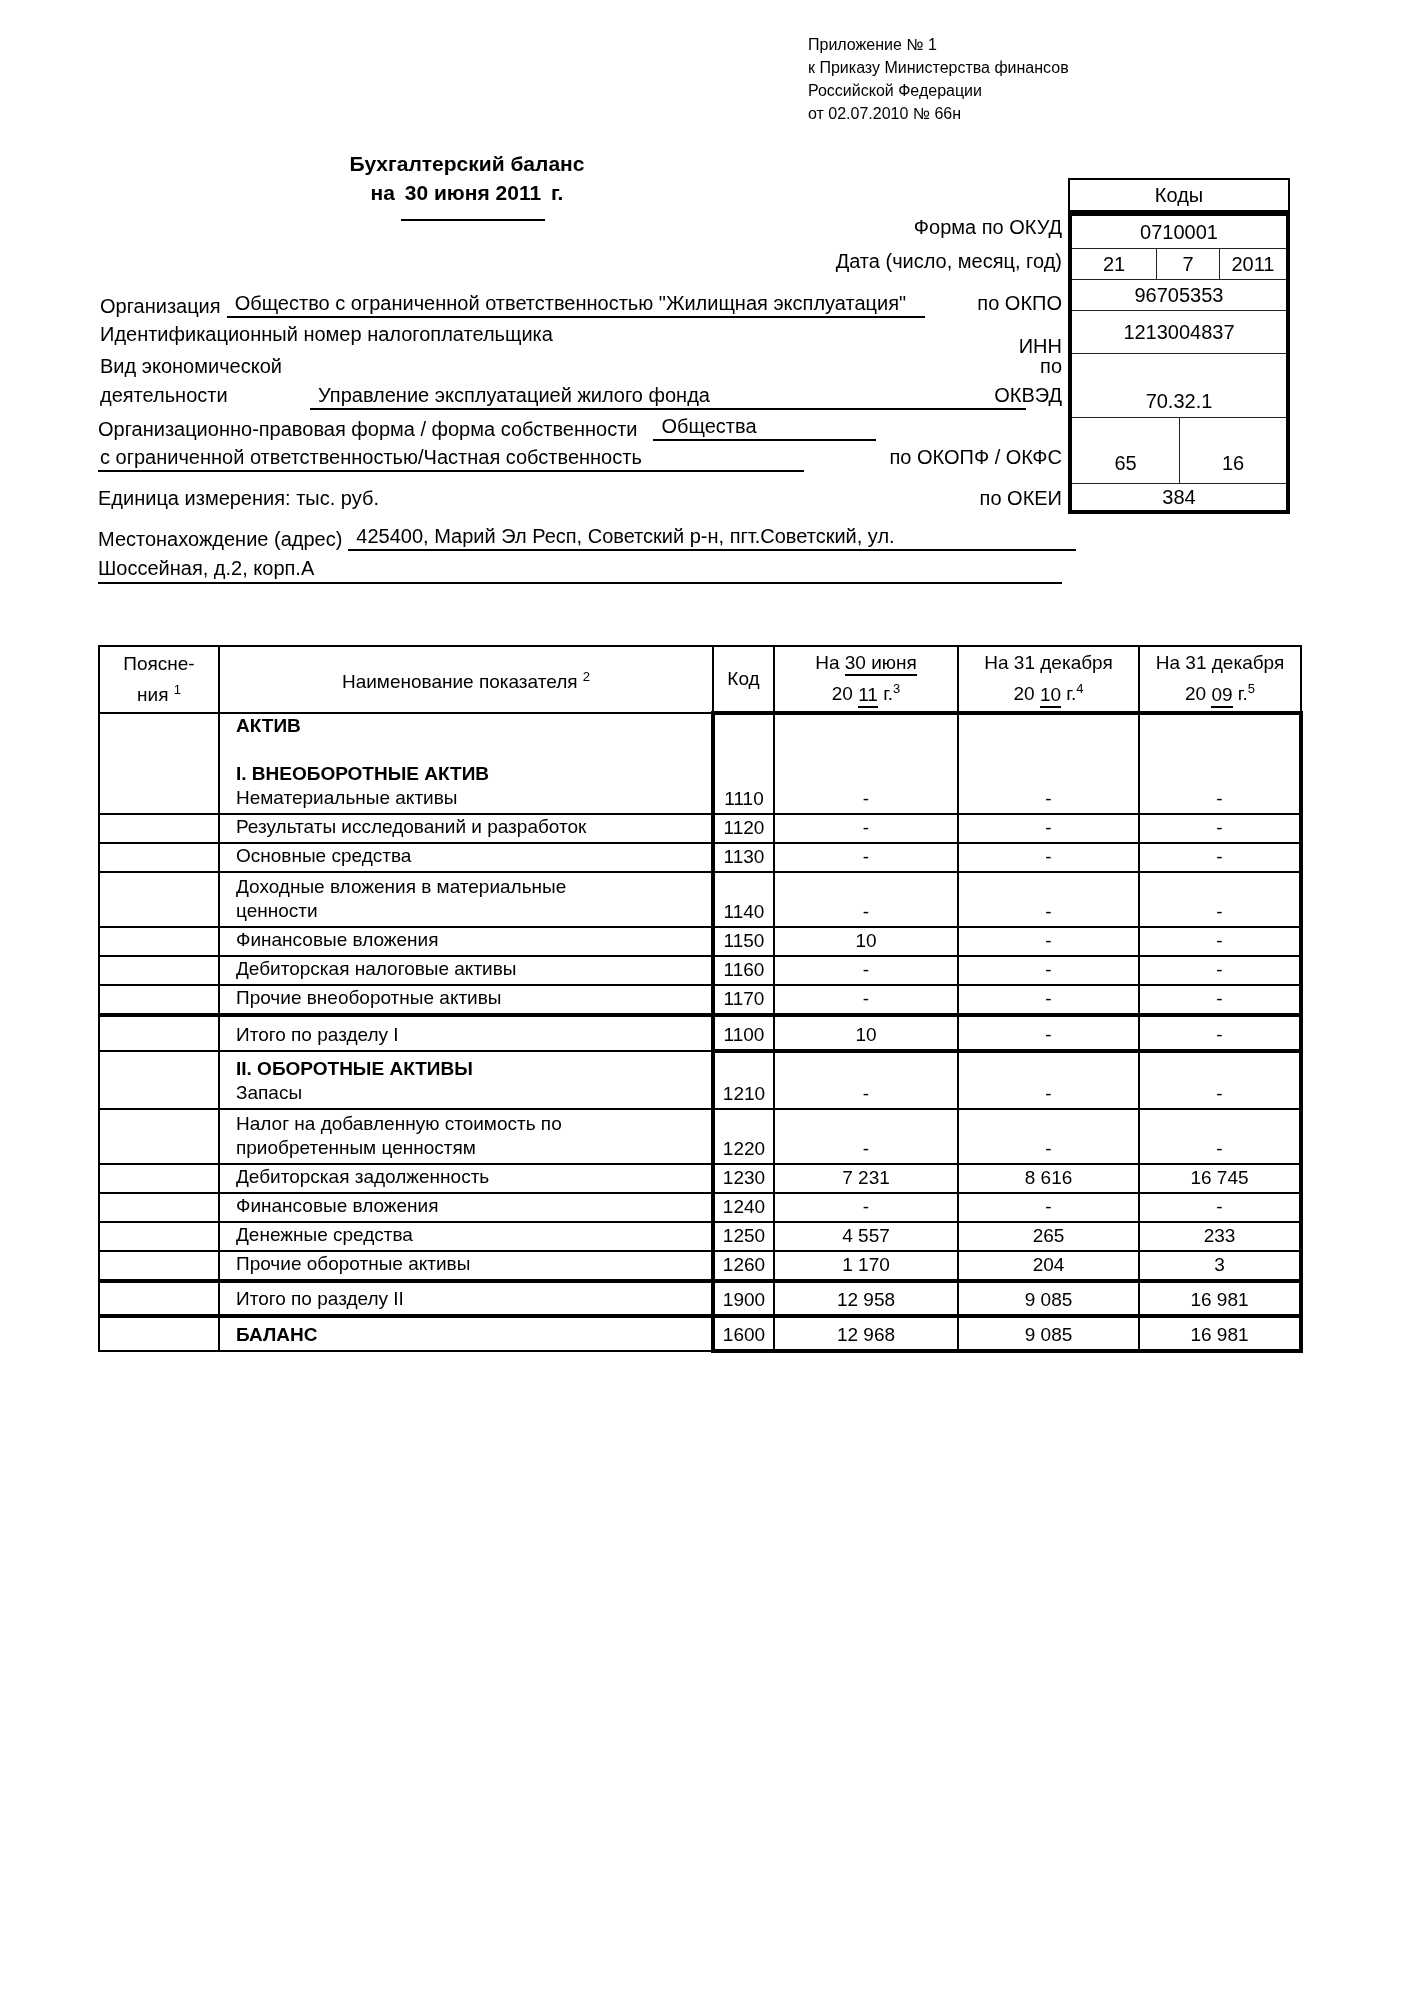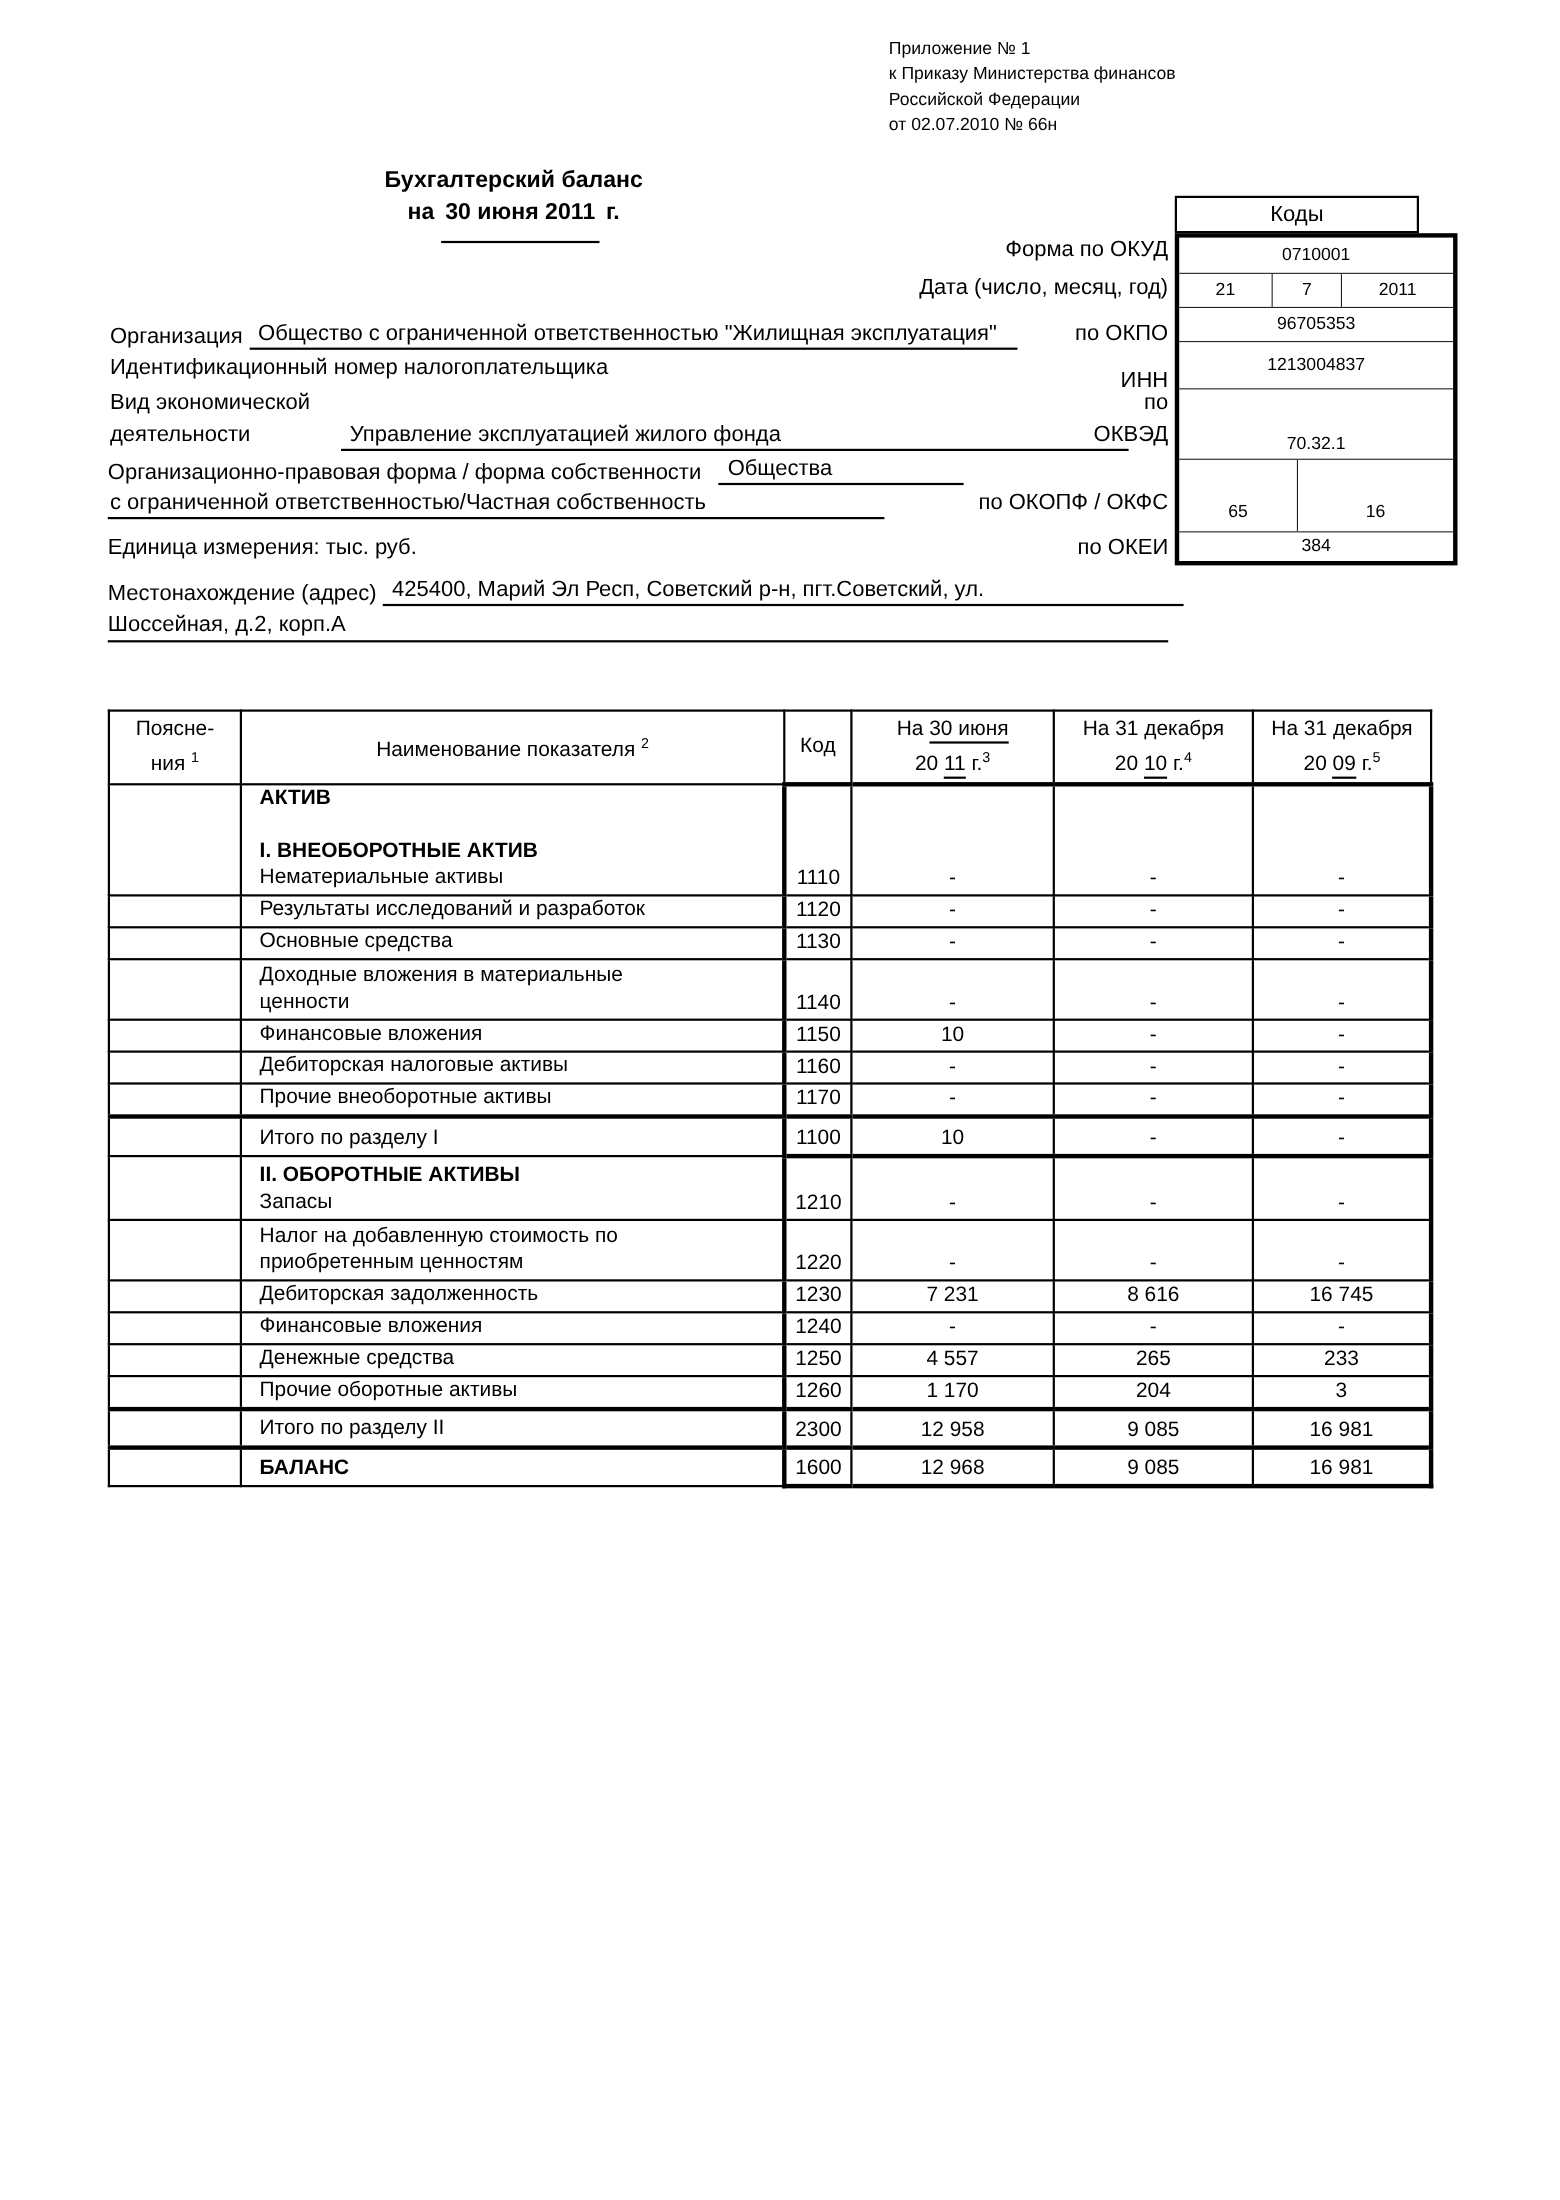--- a/index.html
+++ b/index.html
@@ -20,22 +20,22 @@
   .rlabel{right:356px; text-align:right; font-size:20px; line-height:24px;}
   .blank{display:inline-block; border-bottom:2px solid #000; padding:0 0 1px 8px; white-space:nowrap; vertical-align:bottom;}
   .rule{border-top:2px solid #000; height:0;}
   
   .codes-head{
     left:1068px; top:178px; width:222px; height:34px; box-sizing:border-box;
     border:2px solid #000; display:flex; align-items:center; justify-content:center;
     font-size:20px;
   }
   .codes-box{
-    left:1068px; top:212px; width:257px; height:302px; box-sizing:border-box;
-    border:4px solid #000; font-size:16px;
+    left:1068px; top:212px; width:222px; height:302px; box-sizing:border-box;
+    border:4px solid #000; font-size:20px;
   }
   .crow{box-sizing:border-box; border-bottom:1px solid #222; display:flex; align-items:center; justify-content:center;}
   .crow.nob{border-bottom:none;}
   .ccell{box-sizing:border-box; height:100%; display:flex; align-items:center; justify-content:center;}
   .ccell + .ccell{border-left:1px solid #222;}
   .bottom-al{align-items:flex-end;}
   
   .btable{border-collapse:collapse; table-layout:fixed; width:1202px; font-size:19px;}
   .btable th{border:2px solid #000; font-weight:normal; vertical-align:middle; text-align:center; line-height:26px; padding:0;}
   .btable td{border:2px solid #000; vertical-align:bottom; padding:0 0 3px 0;}
@@ -296,21 +296,21 @@
           <td class="c-code vb vb-l">1260</td>
           <td class="c-val vb">1 170</td>
           <td class="c-val vb">204</td>
           <td class="c-val vb vb-r">3</td>
         </tr>
         <tr class="thick" style="height: 35px;">
           <td class="c-expl"></td>
           <td class="c-name">
             <div class="lbl">Итого по разделу II</div>
           </td>
-          <td class="c-code vb vb-l">2300</td>
+          <td class="c-code vb vb-l">1900</td>
           <td class="c-val vb">12 958</td>
           <td class="c-val vb">9 085</td>
           <td class="c-val vb vb-r">16 981</td>
         </tr>
         <tr class="thick lastrow" style="height: 35px;">
           <td class="c-expl"></td>
           <td class="c-name">
             <div class="lbl bold">БАЛАНС</div>
           </td>
           <td class="c-code vb vb-l">1600</td>

